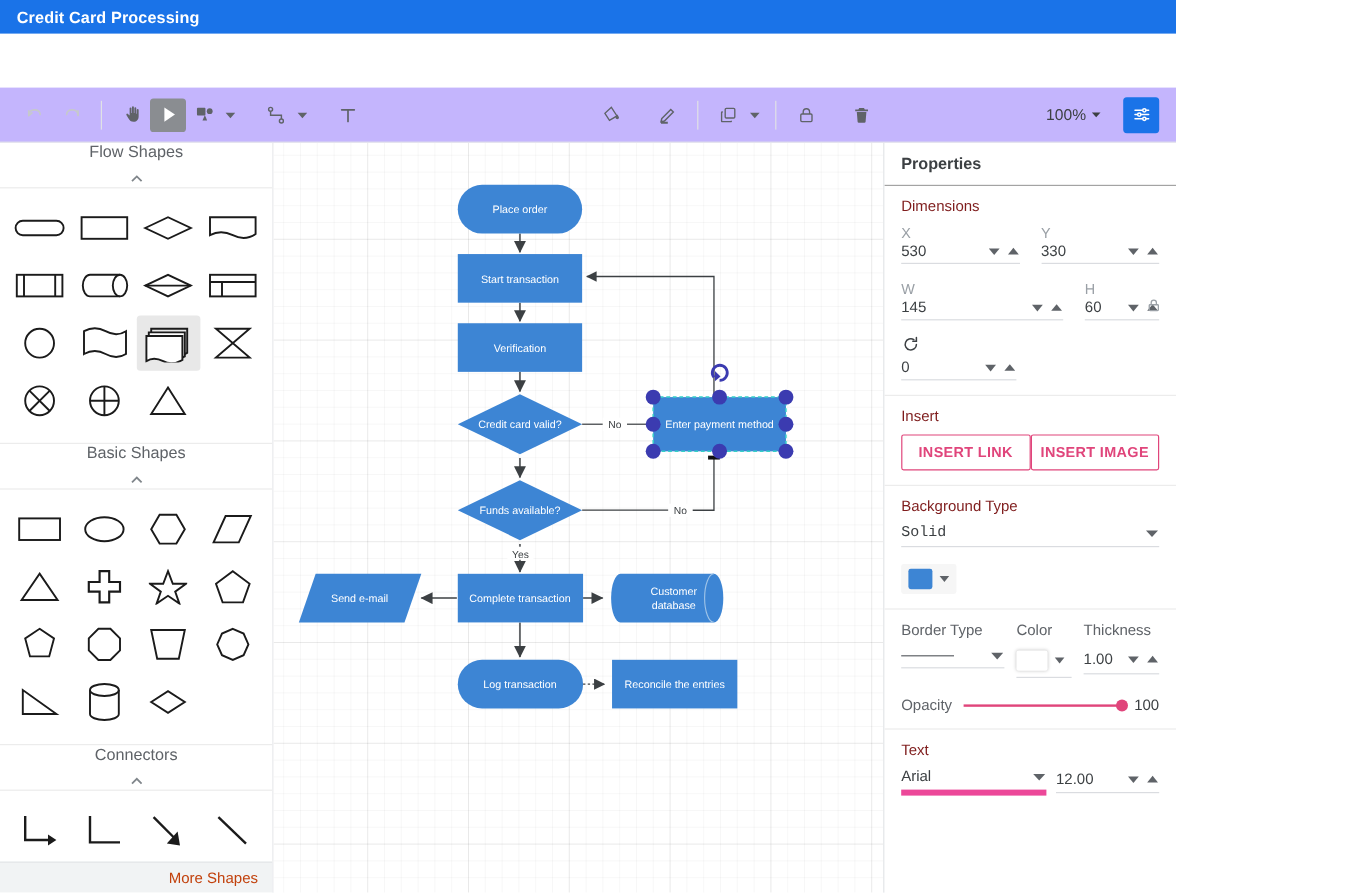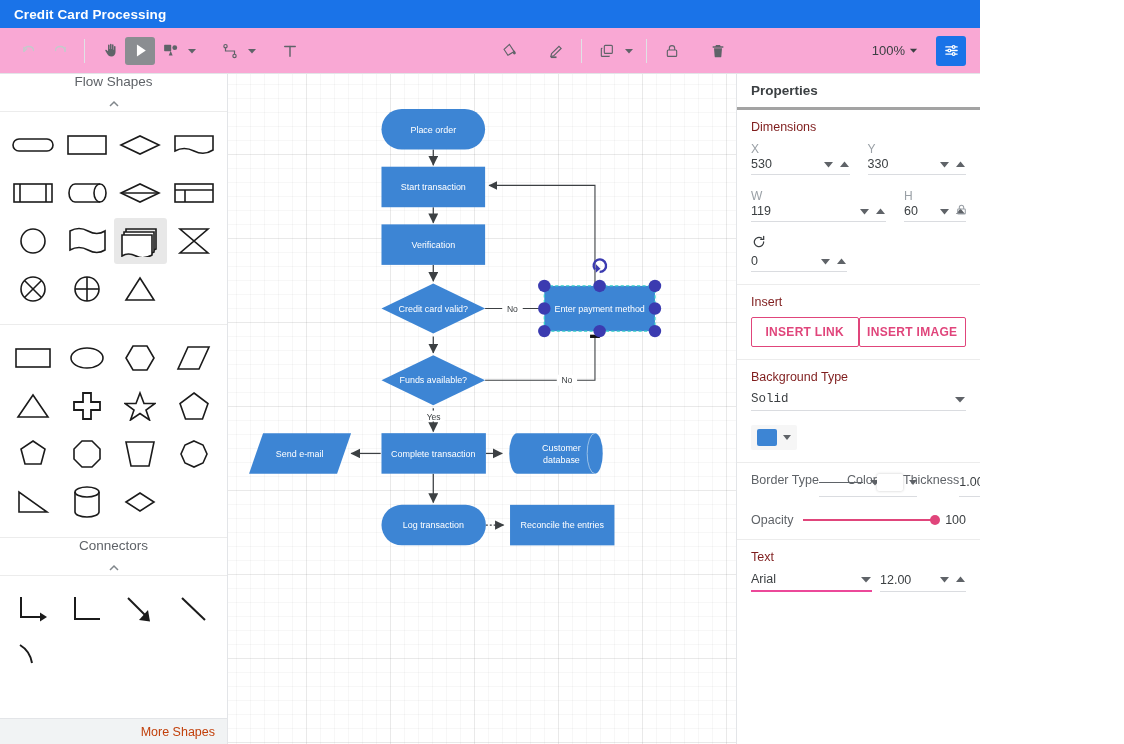--- a/index.html
+++ b/index.html
@@ -26,24 +26,25 @@
     height:30px; background:#1a73e8; color:#fff;
     display:flex; align-items:center; padding-left:10px; flex:0 0 30px;
   }
   .menubar .menu-item {
     font-size:12.5px; font-weight:bold; padding:4px 13px; cursor:default;
     white-space:nowrap;
   }
 
   
   .toolbar {
-    height:46px; flex:0 0 46px; background:#f9a8d4;
+    height:46px; flex:0 0 46px; background:#c4b5fd;
     border-bottom:1px solid #e3e5e8;
     display:flex; align-items:center; padding:0 14px;
     position:relative;
+    margin-top:45px;
   }
   .tb-btn {
     width:30px; height:28px; display:flex; align-items:center; justify-content:center;
     border-radius:3px; cursor:pointer; color:#5f6368; flex:0 0 auto;
   }
   .tb-btn.disabled { color:#c6c9cc; }
   .tb-btn.active { background:#8a8d91; color:#fff; }
   .tb-sep { width:1px; height:24px; background:#e0e2e5; margin:0 10px; flex:0 0 1px; }
   .tb-caret {
     width:14px; height:28px; display:flex; align-items:center; justify-content:center;
@@ -108,21 +109,21 @@
   .canvas-svg { position:absolute; inset:0; }
 
   
   .props-panel {
     width:244px; flex:0 0 244px; background:#fff;
     border-left:1px solid #e3e5e8; position:relative; overflow:hidden;
     display:flex; flex-direction:column;
   }
   .props-head {
     height:36px; display:flex; align-items:center; padding:0 14px;
-    border-bottom:3px solid #a3a3a3; flex:0 0 36px;
+    border-bottom:1px solid #a3a3a3; flex:0 0 36px;
   }
   .props-head .t { font-size:13.5px; color:#3c4043; font-weight:bold; }
   .props-sec { padding:10px 14px 12px 14px; border-bottom:1px solid #ececec; }
   .props-label { font-size:12.5px; color:#7f1d1d; margin-bottom:8px; }
   .dim-row { display:flex; gap:18px; margin-bottom:2px; position:relative; }
   .dim-field { flex:1 1 0; min-width:0; }
   .dim-caption { font-size:12px; color:#9aa0a6; margin-bottom:1px; }
   .dim-input {
     display:flex; align-items:center; gap:4px;
     border-bottom:1px solid #dadce0; padding-bottom:3px;
@@ -148,32 +149,32 @@
   .sel-caret { margin-left:auto; color:#5f6368; display:flex; }
   .swatch-row { margin-top:14px; display:flex; }
   .swatch-box {
     display:flex; align-items:center; gap:6px; background:#f6f6f6;
     padding:4px 6px; border-radius:2px; cursor:pointer;
   }
   .swatch { width:20px; height:17px; border-radius:2px; }
   .mini-caret { width:0;height:0;border-left:4px solid transparent;border-right:4px solid transparent;border-top:5px solid #5f6368; }
 
   .border-grid { display:flex; gap:10px; }
-  .bg-col { display:flex; flex-direction:row; }
+  .bg-col { display:flex; flex-direction:column; }
   .bg-cap { font-size:12.5px; color:#5f6368; margin-bottom:10px; white-space:nowrap; }
   .bt-line { width:44px; height:1px; background:#5f6368; }
   .bt-ctl { display:flex; align-items:center; border-bottom:1px solid #dadce0; padding-bottom:5px; gap:6px; }
   .white-swatch { width:26px;height:17px;background:#fff;border-radius:2px;box-shadow:0 0 3px rgba(0,0,0,.22); }
   .opacity-row { display:flex; align-items:center; gap:10px; margin-top:16px; }
   .opacity-lab { font-size:12.5px; color:#5f6368; }
   .slider-track { flex:1 1 auto; height:2px; background:#e0457b; position:relative; }
   .slider-knob { position:absolute; right:-5px; top:-4px; width:10px;height:10px;border-radius:50%;background:#e0457b; cursor:pointer; }
   .opacity-val { font-size:12.5px; color:#3c4043; }
   .text-row { display:flex; align-items:center; gap:8px; margin-top:4px; }
-  .font-ctl { flex:1 1 auto; display:flex; align-items:center; border-bottom:2px solid #ec4899; padding-bottom:4px; }
+  .font-ctl { flex:1 1 auto; display:flex; align-items:center; border-bottom:5px solid #ec4899; padding-bottom:4px; }
   .size-ctl { width:86px; display:flex; align-items:center; border-bottom:1px solid #dadce0; padding-bottom:4px; gap:4px; }
   svg { display:block; }
 </style>
 </head>
 <body>
 
 <div class="app">
 
   <div class="titlebar">
     <span class="doc-title">Credit Card Processing</span>
@@ -414,20 +415,28 @@
           <div class="shape-cell">
             <svg width="32" height="28" viewBox="0 0 32 28" fill="none" stroke="#1b1b1b" stroke-width="1.6">
                 <path d="M16 3 L30 25 H2 Z"></path>
               </svg>
           </div>
           <div class="shape-cell"></div>
         </div>
 
         <div class="sec-divider"></div>
 
+        <div class="sec-header">
+          <span class="sec-title">Basic Shapes</span>
+          <span class="chev">
+            <svg width="14" height="14" viewBox="0 0 14 14" fill="none" stroke="currentColor" stroke-width="1.5">
+                <path d="M3 9 L7 5 L11 9"></path>
+              </svg>
+          </span>
+        </div>
         <div class="shape-grid">
           <div class="shape-cell">
             <svg width="40" height="28" viewBox="0 0 40 28" fill="none" stroke="#1b1b1b" stroke-width="1.6">
                 <rect x="3" y="5" width="34" height="18"></rect>
               </svg>
           </div>
           <div class="shape-cell">
             <svg width="40" height="28" viewBox="0 0 40 28" fill="none" stroke="#1b1b1b" stroke-width="1.6">
                 <ellipse cx="20" cy="14" rx="16" ry="10"></ellipse>
               </svg>
@@ -720,21 +729,21 @@
                   </span>
               </span>
             </div>
           </div>
         </div>
 
         <div class="dim-row" style="margin-top:14px">
           <div class="dim-field">
             <div class="dim-caption">W</div>
             <div class="dim-input">
-              <span class="dim-val wide">119</span>
+              <span class="dim-val wide">145</span>
               <span class="spin">
                 <span>
                     <svg width="11" height="9" viewBox="0 0 11 9">
                       <path d="M1 2 L5.5 7.5 L10 2 Z" fill="#5f6368"></path>
                     </svg>
                   </span>
                 <span>
                     <svg width="11" height="9" viewBox="0 0 11 9">
                       <path d="M1 7 L5.5 1.5 L10 7 Z" fill="#5f6368"></path>
                     </svg>

